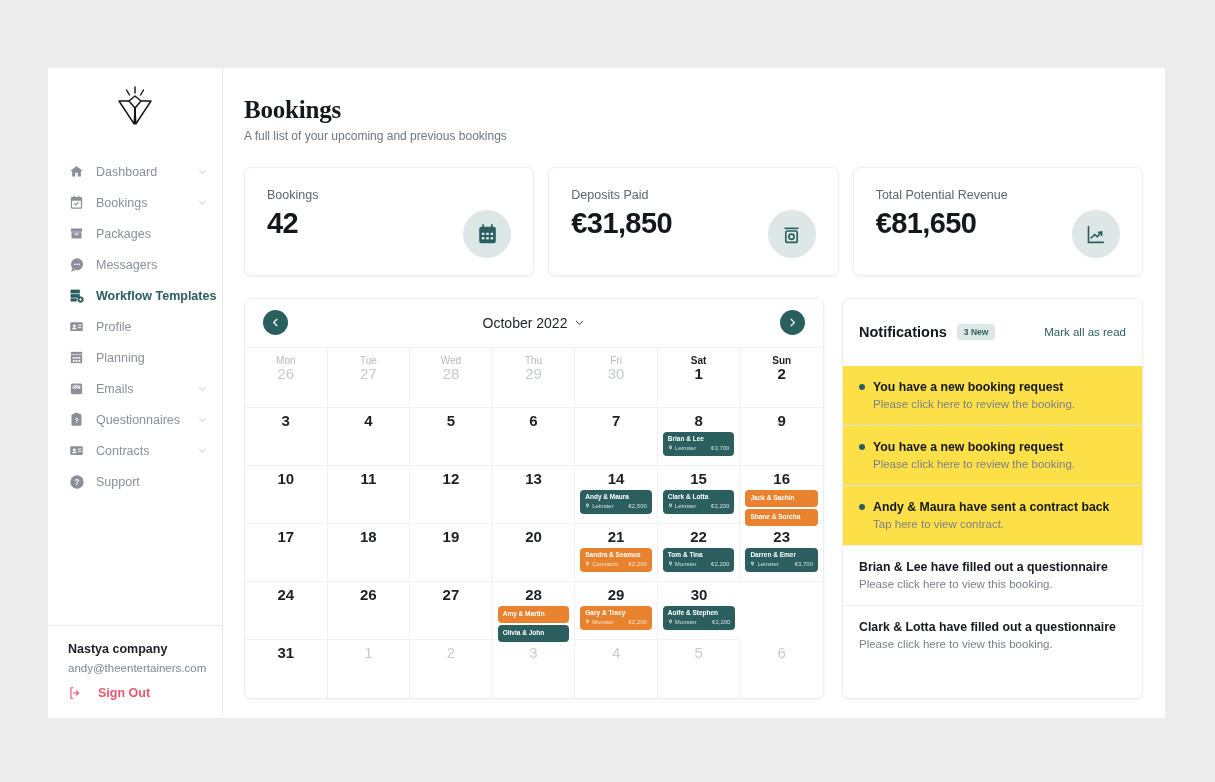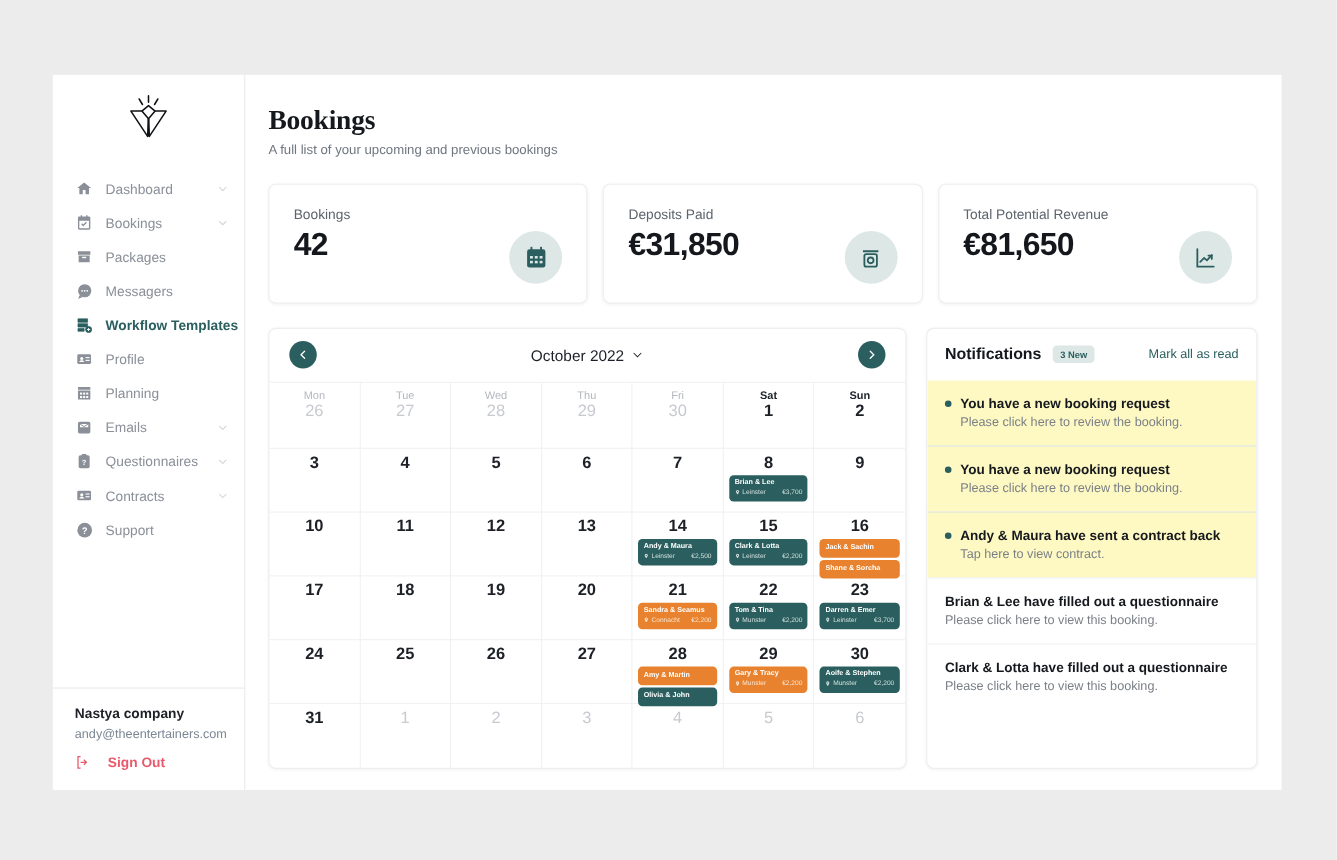--- a/index.html
+++ b/index.html
@@ -202,41 +202,41 @@
     flex: 1;
     background: #fff;
     border: 1px solid #eceef0;
     border-radius: 7px;
     box-shadow: 0 1px 3px rgba(20,25,35,.05);
     overflow: hidden;
     display: flex;
     flex-direction: column;
   }
   .notif-head {
-    height: 47px;
+    height: 67px;
     display: flex; align-items: center;
     padding: 0 16px;
     gap: 10px;
   }
   .notif-title { font-size: 14.5px; font-weight: bold; color: #14171c; }
   .badge {
     background: #dde8e6; color: #2b5f5f;
     font-size: 8.5px; font-weight: bold;
     padding: 3px 7px; border-radius: 4px;
   }
   .mark-read {
     margin-left: auto;
     font-size: 11.5px; color: #2b5f5f; cursor: pointer;
   }
   .notif-item {
     padding: 14px 16px 15px 16px;
     position: relative;
     cursor: pointer;
   }
-  .notif-item.unread { background: #fef9c3; }
+  .notif-item.unread { background: #fde047; }
   .notif-item + .notif-item { border-top: 1px solid #eef0f1; }
   .notif-item.unread + .notif-item.unread { border-top: 1px solid #dde5e3; }
   .notif-row { display: flex; align-items: center; gap: 8px; }
   .dot { width: 6px; height: 6px; border-radius: 50%; background: #2b5f5f; flex: 0 0 6px; }
   .notif-h { font-size: 12.3px; font-weight: bold; color: #15181d; }
   .notif-p { font-size: 11.5px; color: #7b8087; margin-top: 4px; padding-left: 0; }
   .notif-item.unread .notif-p { padding-left: 14px; }
 </style>
 </head>
 <body>
@@ -697,23 +697,20 @@
                     </div>
                   </div>
                 </div>
               </div>
             </div>
             <div class="cal-row">
               <div class="cal-cell">
                 <div class="dnum">24</div>
               </div>
               <div class="cal-cell">
-                <div class="dnum">25</div>
-              </div>
-              <div class="cal-cell">
                 <div class="dnum">26</div>
               </div>
               <div class="cal-cell">
                 <div class="dnum">27</div>
               </div>
               <div class="cal-cell">
                 <div class="dnum">28</div>
                 <div class="chips">
                   <div class="chip orange compact">
                     <div class="chip-title">Amy &amp; Martin</div>

